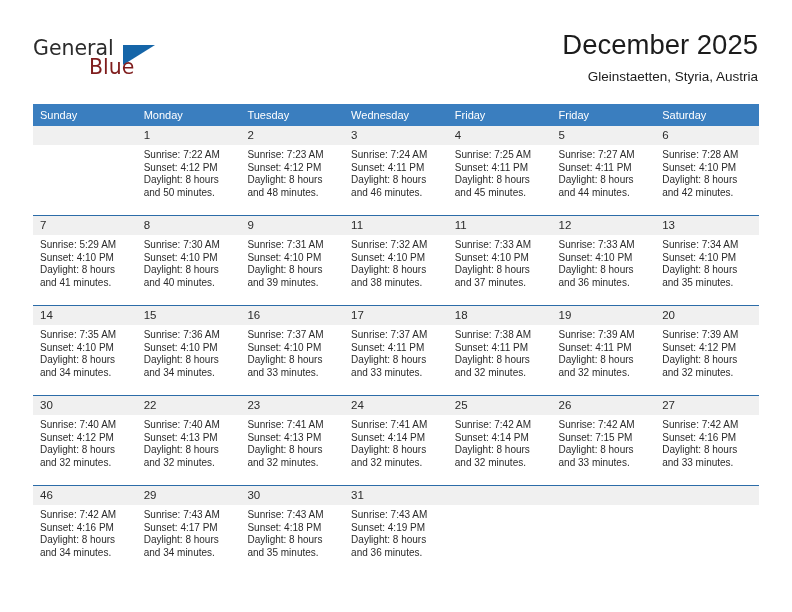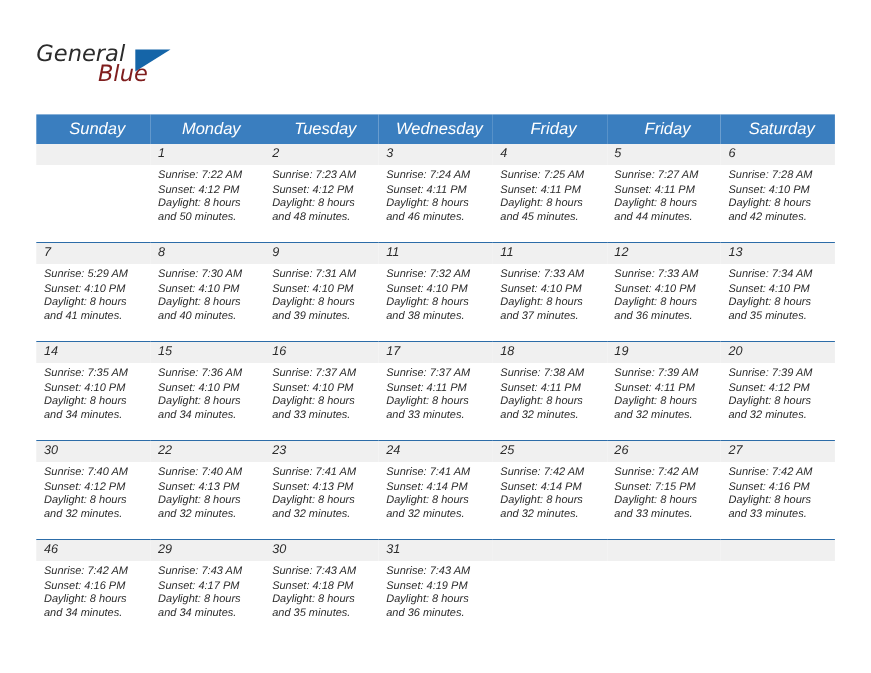--- a/index.html
+++ b/index.html
@@ -13,21 +13,20 @@
     font-family: "Liberation Sans", sans-serif;
     color: #000000;
     overflow: hidden;
   }
 
   .page {
     position: relative;
     width: 636px;
     height: 612px;
     box-sizing: border-box;
-    font-style: italic;
   }
 
   
   .header {
     position: absolute;
     left: 0;
     top: 0;
     width: 792px;
     height: 104px;
   }
@@ -93,23 +92,23 @@
     left: 33px;
     top: 104px;
     width: 726px;
     border-collapse: collapse;
     table-layout: fixed;
   }
 
   .calendar th {
     background: #3a7ebf;
     color: #ffffff;
-    font-size: 15px;
+    font-size: 11px;
     font-weight: normal;
-    text-align: center;
+    text-align: left;
     padding: 5px 0 5px 7px;
     height: 19px;
     box-sizing: border-box;
     border: none;
   }
 
   .calendar td {
     vertical-align: top;
     padding: 0;
     border: none;
@@ -158,20 +157,24 @@
 <div class="page">
 
   <div class="header">
 
     <div class="logo">
       <span class="logo-general">General</span>
       <span class="logo-triangle"></span>
       <span class="logo-blue">Blue</span>
     </div>
 
+    <div class="title-block">
+      <div class="cal-title">December 2025</div>
+      <div class="cal-subtitle">Gleinstaetten, Styria, Austria</div>
+    </div>
 
   </div>
 
   <table class="calendar">
     <thead>
       <tr id="weekday-row">
           <th>Sunday</th>
           <th>Monday</th>
           <th>Tuesday</th>
           <th>Wednesday</th>

